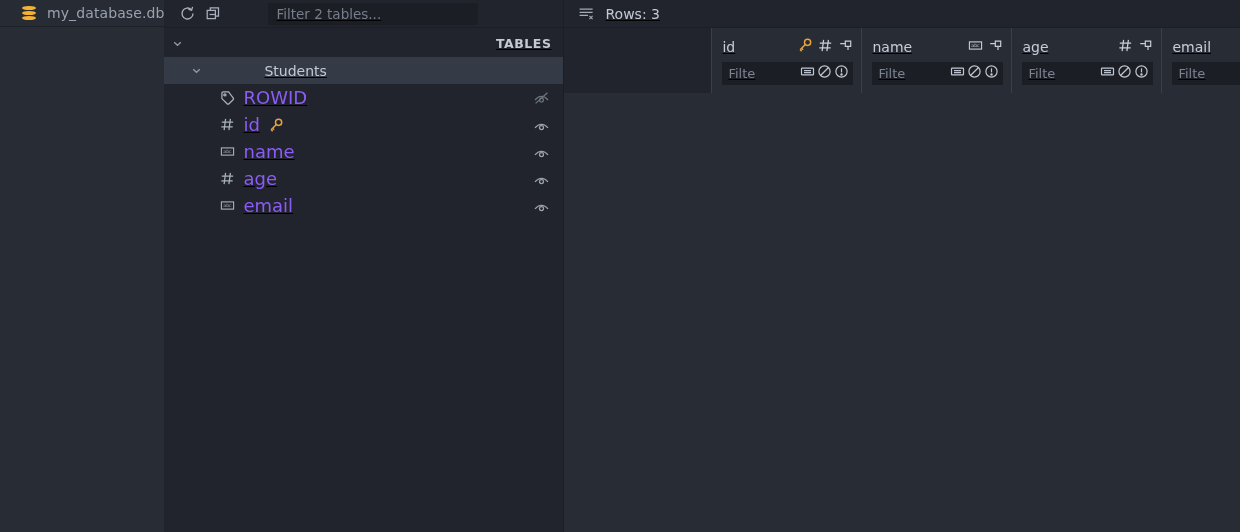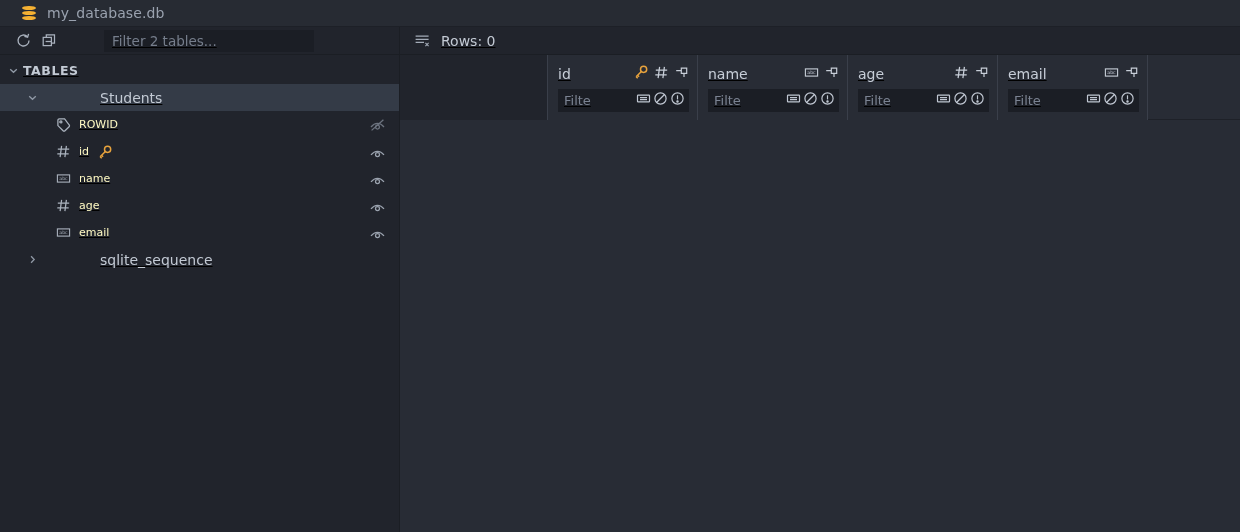--- a/index.html
+++ b/index.html
@@ -2,21 +2,21 @@
 <html><head>
 <meta charset="utf-8">
 <style>
   * { box-sizing: border-box; margin: 0; padding: 0; }
   html, body {
     width: 1240px; height: 532px;
     background: #282c35;
     font-family: "DejaVu Sans", "Liberation Sans", sans-serif;
     overflow: hidden;
   }
-  .app { width: 1240px; height: 532px; display: flex; flex-direction: column; background: #282c35; }
+  .app { width: 1240px; height: 532px; display: flex; flex-direction: row; background: #282c35; }
 
   
   .titlebar {
     height: 27px; flex: 0 0 27px;
     background: #272b33;
     display: flex; align-items: center;
     padding-left: 22px;
     border-bottom: 1px solid #1d2027;
   }
   .db-icon { width: 14px; height: 16px; flex: 0 0 14px; margin-right: 11px; position: relative; }
@@ -68,23 +68,23 @@
     height: 27px; display: flex; align-items: center;
     position: relative; padding-right: 12px;
   }
   .tree-row.selected { background: #343b47; }
   .chev { width: 20px; flex: 0 0 20px; display: flex; align-items: center; justify-content: center; color: #9099a6; }
   .chev svg { display: block; }
   .group-label {
     color: #c3cad4; font-size: 12.5px; font-weight: bold; letter-spacing: .55px;
   }
   .node-label { color: #c3cad4; font-size: 14px; }
-  .col-label { color: #fef9c3; font-size: 11px; }
-
-  .ind-1 { padding-left: 3px; }
+  .col-label { color: #8b5cf6; font-size: 18px; }
+
+  .ind-1 { padding-left: 3px; justify-content: space-between; }
   .ind-2 { padding-left: 22px; gap: 48px; }
   .ind-3 { padding-left: 52px; }
 
   .type-icon {
     width: 22px; flex: 0 0 22px; height: 18px;
     display: flex; align-items: center; justify-content: center;
     color: #aab2bd; margin-right: 5px;
   }
   .type-icon svg { display: block; }
   .key-icon { margin-left: 8px; display: flex; align-items: center; color: #e8a33d; }
@@ -269,42 +269,34 @@
           </span>
           <span class="col-label">email</span>
           <span class="eye">
             <svg width="17" height="17" viewBox="0 0 17 17" fill="none" stroke="currentColor" stroke-width="1.25">
               <path d="M2 11.4c1.9-2.4 4-3.6 6.5-3.6s4.6 1.2 6.5 3.6"></path>
               <circle cx="8.5" cy="11.1" r="2"></circle>
             </svg>
           </span>
         </div>
 
-        <div class="tree-row ind-2">
-          <span class="chev">
-            <svg width="11" height="11" viewBox="0 0 11 11" fill="none" stroke="currentColor" stroke-width="1.3">
-                <path d="M4.1 2.2 7.2 5.5 4.1 8.8"></path>
-              </svg>
-          </span>
-          <span class="node-label" style="margin-left:10px">sqlite_sequence</span>
-        </div>
 
       </div>
     </div>
 
     <div class="main">
 
       <div class="grid-toolbar">
         <span class="rows-icon">
           <svg width="17" height="17" viewBox="0 0 17 17" fill="none" stroke="currentColor" stroke-width="1.25">
             <path d="M1.6 4.2h13M1.6 7.3h13M1.6 10.4h8.4"></path>
             <path d="M11.4 10.9l3.2 3.2M14.6 10.9l-3.2 3.2" stroke-width="1.1"></path>
           </svg>
         </span>
-        <span class="rows-label">Rows: 0</span>
+        <span class="rows-label">Rows: 3</span>
       </div>
 
       <div class="grid">
         <div class="header-row">
 
           <div class="gutter-head"></div>
 
           <div class="col-head">
             <div class="col-head-top">
               <span class="col-name">id</span>

